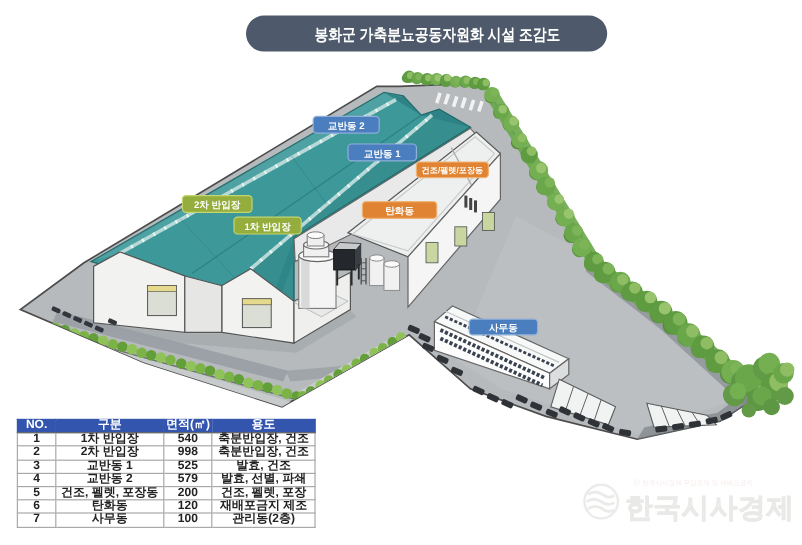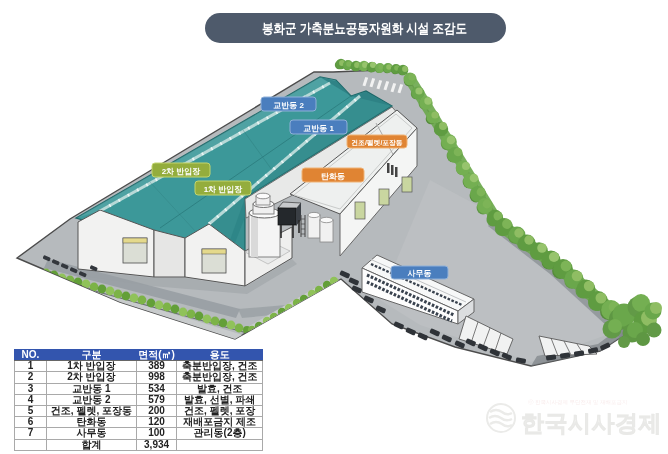--- a/index.html
+++ b/index.html
@@ -413,33 +413,33 @@
   <tbody>
         <tr class="hd">
           <td style="width:33px">NO.</td>
           <td style="width:90px">구분</td>
           <td style="width:40px">면적(㎡)</td>
           <td style="width:86px">용도</td>
         </tr>
   <tr>
           <td>1</td>
           <td>1차 반입장</td>
-          <td>389</td>
+          <td>540</td>
           <td>축분반입장, 건조</td>
         </tr>
   <tr>
           <td>2</td>
           <td>2차 반입장</td>
           <td>998</td>
           <td>축분반입장, 건조</td>
         </tr>
   <tr>
           <td>3</td>
           <td>교반동 1</td>
-          <td>534</td>
+          <td>525</td>
           <td>발효, 건조</td>
         </tr>
   <tr>
           <td>4</td>
           <td>교반동 2</td>
           <td>579</td>
           <td>발효, 선별, 파쇄</td>
         </tr>
   <tr>
           <td>5</td>
@@ -452,21 +452,15 @@
           <td>탄화동</td>
           <td>120</td>
           <td>재배포금지 제조</td>
         </tr>
   <tr>
           <td>7</td>
           <td>사무동</td>
           <td>100</td>
           <td>관리동(2층)</td>
         </tr>
-  <tr>
-          <td></td>
-          <td>합계</td>
-          <td>3,934</td>
-          <td></td>
-        </tr>
 </tbody>
     </table>
 </div>
 
 </body></html>

